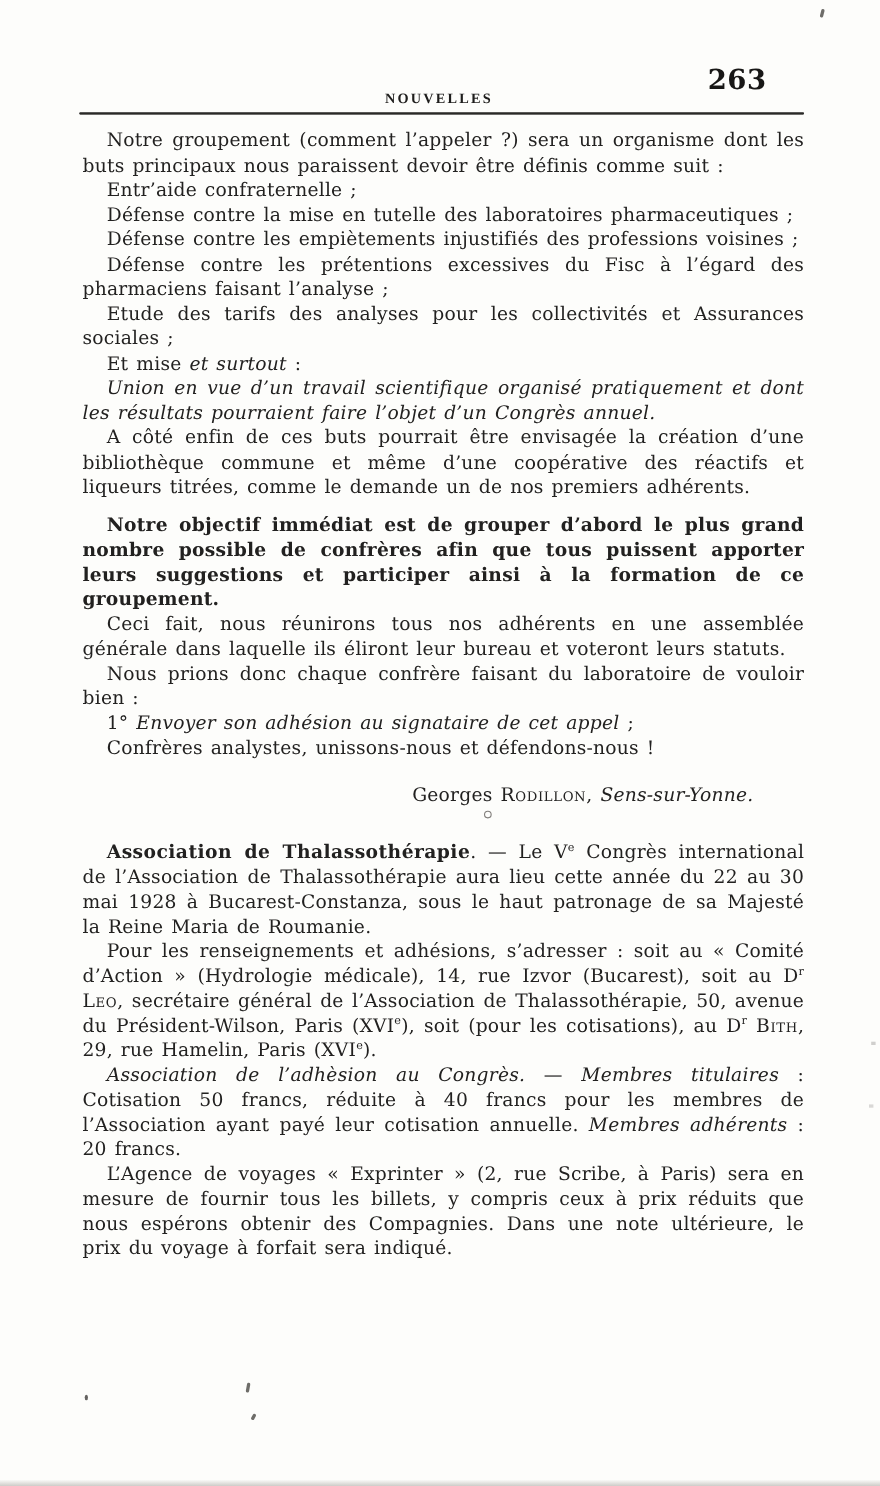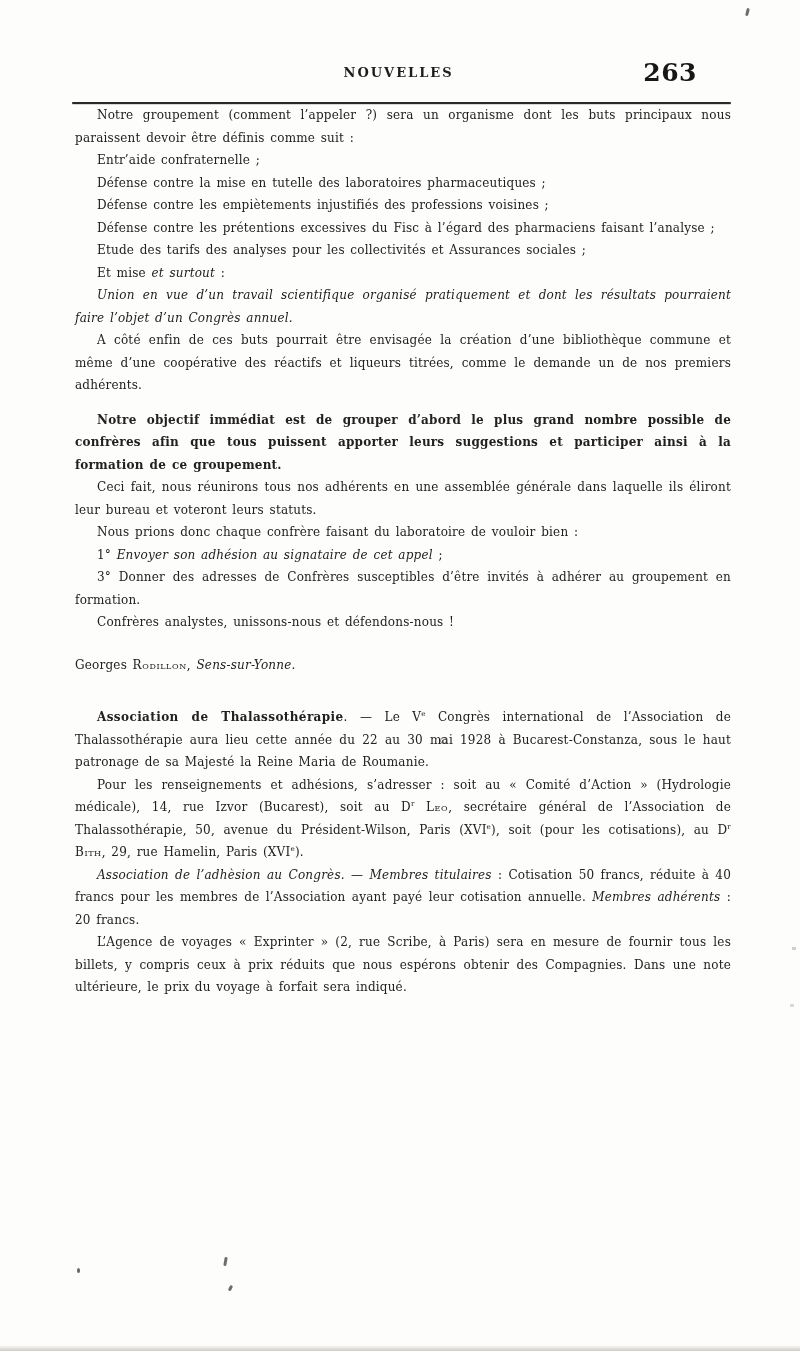--- a/index.html
+++ b/index.html
@@ -16,26 +16,27 @@
   .column {
     position: absolute;
     left: 75px;
     top: 58px;
     width: 656px;
   }
   .running-head { position: relative; height: 46px; }
   .running-title {
     position: absolute;
     left: 50%;
-    top: 7px;
+    top: 24px;
     transform: translateX(-54%);
     font-size: 13px;
     font-weight: bold;
     letter-spacing: 2px;
     color: #1e1d1c;
+    font-family: Liberation Serif, serif;
   }
   .page-number {
     position: absolute;
     right: 34px;
     top: 0px;
     font-size: 25px;
     font-weight: bold;
     letter-spacing: 0.5px;
     color: #181716;
   }
@@ -43,28 +44,29 @@
     position: absolute;
     bottom: 0;
     left: -3px;
     right: 0px;
     height: 2.5px;
     background: #2a2927;
     border-radius: 1px;
     box-shadow: 0 0.5px 0 rgba(40,38,36,0.35);
   }
   .body-text {
-    font-size: 12px;
+    margin-top: 13px;
+    font-size: 17px;
     line-height: 22.5px;
     text-align: justify;
     letter-spacing: 0.2px;
     word-spacing: 1.6px;
   }
   p.para { margin: 0; text-indent: 22px; }
-  p.sig { text-indent: 0; padding-right: 46px; }
+  p.sig { text-align: right; text-indent: 0; padding-right: 46px; }
   .it  { font-style: italic; }
   .bd  { font-weight: bold; letter-spacing: 0.4px; }
   .sc  { font-variant: small-caps; letter-spacing: 0.6px; }
   .sup { font-size: 0.6em; vertical-align: super; line-height: 0; }
   
   .speck { position: absolute; background: #4a4845; }
   .speck-apostrophe { left: 746px; top: 8px;  width: 2.5px; height: 8px;  transform: rotate(14deg); border-radius: 2px; opacity: .8; }
   .speck-degree     { left: 440px; top: 737px; width: 5px;  height: 5px;  background: transparent; border: 1.3px solid #55524e; border-radius: 50%; opacity: .75; }
   .speck-slash      { left: 224px; top: 1257px; width: 2.5px; height: 9px; transform: rotate(10deg); border-radius: 2px; opacity: .8; }
   .speck-dot        { left: 77px;  top: 1268px; width: 3px;  height: 5px;  border-radius: 50%; opacity: .85; }
@@ -104,21 +106,20 @@
         <p class="para"><span>Défense contre les empiètements injustifiés des professions voisines ;</span></p>
         <p class="para"><span>Défense contre les prétentions excessives du Fisc à l’égard des pharmaciens faisant l’analyse ;</span></p>
         <p class="para"><span>Etude des tarifs des analyses pour les collectivités et Assurances sociales ;</span></p>
         <p class="para"><span>Et mise </span><span class="it">et surtout</span><span> :</span></p>
         <p class="para"><span class="it">Union en vue d’un travail scientifique organisé pratiquement et dont les résultats pourraient faire l’objet d’un Congrès annuel.</span></p>
         <p class="para"><span>A côté enfin de ces buts pourrait être envisagée la création d’une bibliothèque commune et même d’une coopérative des réactifs et liqueurs titrées, comme le demande un de nos premiers adhérents.</span></p>
         <p class="para" style="margin-top: 12px; font-weight: bold;"><span>Notre objectif immédiat est de grouper d’abord le plus grand nombre possible de confrères afin que tous puissent apporter leurs suggestions et participer ainsi à la formation de ce groupement.</span></p>
         <p class="para"><span>Ceci fait, nous réunirons tous nos adhérents en une assemblée générale dans laquelle ils éliront leur bureau et voteront leurs statuts.</span></p>
         <p class="para"><span>Nous prions donc chaque confrère faisant du laboratoire de vouloir bien :</span></p>
         <p class="para"><span>1° </span><span class="it">Envoyer son adhésion au signataire de cet appel</span><span> ;</span></p>
-        <p class="para"><span>3° Donner des adresses de Confrères susceptibles d’être invités à adhérer au groupement en formation.</span></p>
         <p class="para"><span>Confrères analystes, unissons-nous et défendons-nous !</span></p>
         <p class="para sig" style="margin-top: 20px;"><span>Georges </span><span class="sc">Rodillon</span><span>, </span><span class="it">Sens-sur-Yonne.</span></p>
         <p class="para" style="margin-top: 30px;"><span class="bd">Association de Thalassothérapie</span><span>. — Le V</span><span class="sup">e</span><span> Congrès international de l’Association de Thalassothérapie aura lieu cette année du 22 au 30 mai 1928 à Bucarest-Constanza, sous le haut patronage de sa Majesté la Reine Maria de Roumanie.</span></p>
         <p class="para"><span>Pour les renseignements et adhésions, s’adresser : soit au « Comité d’Action » (Hydrologie médicale), 14, rue Izvor (Bucarest), soit au D</span><span class="sup">r</span><span> </span><span class="sc">Leo</span><span>, secrétaire général de l’Association de Thalassothérapie, 50, avenue du Président-Wilson, Paris (XVI</span><span class="sup">e</span><span>), soit (pour les cotisations), au D</span><span class="sup">r</span><span> </span><span class="sc">Bith</span><span>, 29, rue Hamelin, Paris (XVI</span><span class="sup">e</span><span>).</span></p>
         <p class="para"><span class="it">Association de l’adhèsion au Congrès.</span><span> — </span><span class="it">Membres titulaires</span><span> : Cotisation 50 francs, réduite à 40 francs pour les membres de l’Association ayant payé leur cotisation annuelle. </span><span class="it">Membres adhérents</span><span> : 20 francs.</span></p>
         <p class="para"><span>L’Agence de voyages « Exprinter » (2, rue Scribe, à Paris) sera en mesure de fournir tous les billets, y compris ceux à prix réduits que nous espérons obtenir des Compagnies. Dans une note ultérieure, le prix du voyage à forfait sera indiqué.</span></p>
       </div>
   </div>
 
   <div class="bottom-edge"></div>

